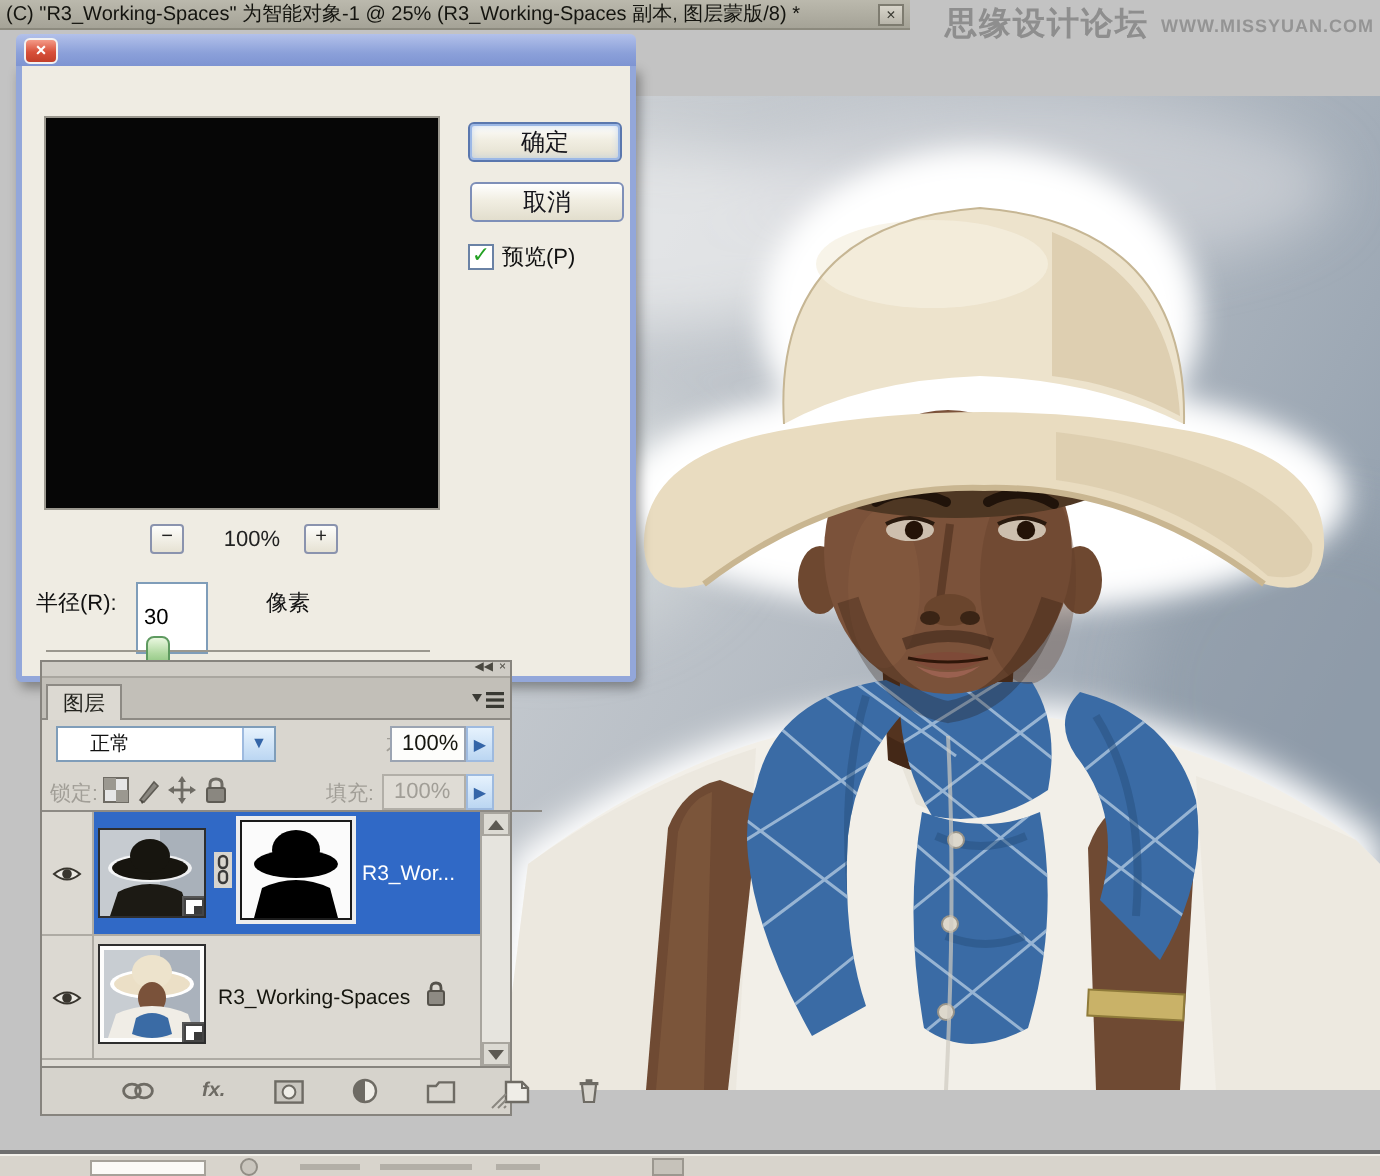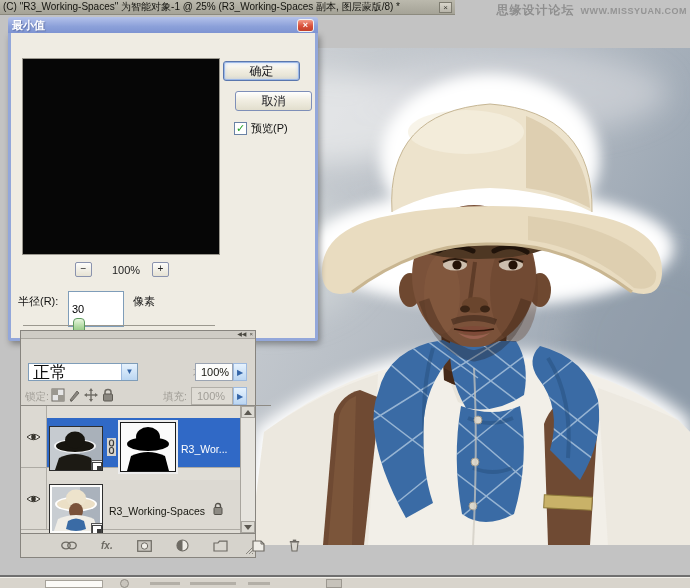--- a/index.html
+++ b/index.html
@@ -10,95 +10,95 @@
   
   .doc-titlebar { left:0; top:0; width:455px; height:15px;
     background:linear-gradient(#BBB9AD,#A5A397); border-bottom:1px solid #8C8A7E;
     display:flex; align-items:center; padding:0 3px; }
   .doc-title { font-size:10px; color:#14140F; white-space:nowrap; overflow:hidden; flex:1; }
   .doc-close { width:13px; height:11px; background:linear-gradient(#D8D5CA,#B8B5AA);
     border:1px solid #7E7C70; font-size:8px; line-height:9px; text-align:center; color:#3A3A32; flex:none; }
 
   
   .watermark { top:2px; right:3px; display:flex; align-items:center; gap:6px; }
-  .wm-cn { font-size:12px; font-weight:bold; color:#8E8E8E; letter-spacing:1px; }
+  .wm-cn { font-size:16px; font-weight:bold; color:#8E8E8E; letter-spacing:1px; }
   .wm-url { font-size:9px; font-weight:bold; color:#949494; letter-spacing:.5px; }
 
   
   .photo { left:228px; top:48px; width:462px; height:497px; display:block; }
 
   
   .dialog { left:8px; top:17px; width:310px; height:308px; background:#EFECE3;
     border:3px solid #93A7DA; border-top:none; border-radius:0 0 3px 3px;
     box-shadow:2px 3px 6px rgba(0,0,0,.35); }
   .dlg-titlebar { left:-3px; top:-16px; width:310px; height:16px;
     background:linear-gradient(#B3C1EA,#8BA0D9 60%,#7E94D2); border-radius:3px 3px 0 0;
     display:flex; align-items:center; padding:0 4px; }
   .dlg-title { color:#FFF; font-weight:bold; font-size:11px; text-shadow:1px 1px 1px #5F71A8; flex:1; }
   .dlg-close { width:17px; height:13px; border:1px solid #F2F2F2; border-radius:3px;
     background:linear-gradient(#F49A87,#D8503A 55%,#C23F2A); color:#FFF; font-size:9px;
     line-height:11px; text-align:center; font-weight:bold; flex:none; }
   .dlg-preview { left:11px; top:25px; width:198px; height:197px; background:#060606; border:1px solid #9A978E; }
   .xp-btn { border:1px solid #7E8FB8; border-radius:3px; color:#15151B;
     background:linear-gradient(#FFFFFF,#F1EEE2 45%,#E2DECD); font-size:12px;
     display:flex; align-items:center; justify-content:center; }
-  .btn-ok { left:212px; top:28px; width:77px; height:20px;
+  .btn-ok { left:223px; top:28px; width:77px; height:20px;
     box-shadow:inset 0 0 0 1px #9CB8E6, inset 0 0 4px #AFC8EE; border-color:#5A77AE; }
   .btn-cancel { left:224px; top:58px; width:77px; height:20px; }
   .chk-row { left:223px; top:88px; display:flex; align-items:center; gap:4px; }
   .chk-box { width:13px; height:13px; background:#FFF; border:1px solid #6A82A5;
     font-size:11px; line-height:11px; text-align:center; color:#23A123; font-weight:bold; }
   .zoom-btn { width:17px; height:15px; background:linear-gradient(#FDFDFB,#E6E2D3);
     border:1px solid #8A93AE; border-radius:2px; font-size:10px; display:flex;
     align-items:flex-start; justify-content:center; line-height:12px; color:#222; }
   .zoom-minus { left:64px; top:229px; }
   .zoom-plus  { left:141px; top:229px; }
   .zoom-level { left:92px; top:231px; width:46px; text-align:center; font-size:11px; color:#222; }
   .radius-label { left:7px; top:261px; font-size:11px; }
-  .radius-input { left:57px; top:258px; width:56px; height:19px; border:1px solid #7F9DB9;
+  .radius-input { left:57px; top:258px; width:36px; height:19px; border:1px solid #7F9DB9;
     background:#FFF; font-size:11px; padding:17px 3px; font-family:inherit; }
   .radius-unit { left:122px; top:261px; font-size:11px; }
   .slider-track { left:12px; top:292px; width:192px; height:1px; background:#9B988F; }
   .slider-thumb { left:62px; top:285px; width:12px; height:15px; border:1px solid #5E9A60;
     border-radius:4px 4px 3px 3px; background:linear-gradient(#E9F7DF,#AFD8A0 60%,#8FC581); }
 
   
   .panel { left:20px; top:330px; width:236px; height:228px; background:#D9D6CF; border:1px solid #87847E; }
   .collapse-bar { left:0; top:0; width:234px; height:8px; background:#CFCCC5;
     border-bottom:1px solid #A9A69F; display:flex; justify-content:flex-end; align-items:center; gap:3px; padding:0 2px; }
   .tiny-ic { font-size:6px; line-height:7px; color:#4A4840; }
   .tab-row { left:0; top:8px; width:234px; height:21px; background:#C2BFB8; border-bottom:1px solid #8D8A84; }
   .tab { position:absolute; left:2px; top:3px; width:38px; height:18px; background:#DCD9D2;
     border:1px solid #8D8A84; border-bottom:none; font-size:10.5px; display:flex;
     align-items:center; justify-content:center; color:#23231E; }
   .panel-menu { position:absolute; right:3px; top:5px; width:16px; height:12px; }
   .blend-row { left:0; top:29px; width:234px; height:24px; }
   .combo { position:absolute; left:7px; top:3px; width:110px; height:18px; background:#FFF;
     border:1px solid #7F9DB9; display:flex; align-items:center; }
-  .combo-txt { flex:1; padding-left:4px; font-size:17px; }
+  .combo-txt { flex:1; padding-left:16px; font-size:10px; }
   .combo-arrow { width:16px; height:16px; background:linear-gradient(#E6F2FD,#BBD6F2);
     border-left:1px solid #9EBADF; color:#3465A8; font-size:8px; line-height:16px; text-align:center; }
   .gray-lbl { color:#A19E97; font-size:10.5px; }
   .opacity-lbl { position:absolute; left:124px; top:7px;margin-left:48px; }
   .val-box { position:absolute; top:3px; height:18px; background:#FDFDFB; border:1px solid #9BA4B2;
     font-size:11px; display:flex; align-items:center; padding-left:5px; }
   .opacity-val { left:174px; width:38px; color:#16160F; }
   .spin-arrow { position:absolute; top:3px; width:14px; height:18px;
     background:linear-gradient(#E6F2FD,#BBD6F2); border:1px solid #9EBADF;
     color:#3465A8; font-size:8px; line-height:17px; text-align:center; }
   .lock-row { left:0; top:53px; width:250px; height:22px; border-bottom:1px solid #8D8A84; }
   .lock-lbl { position:absolute; left:4px; top:6px; }
   .lock-ic { position:absolute; top:4px; width:14px; height:14px; }
   .fill-lbl { position:absolute; left:142px; top:6px; }
   .fill-val { left:170px; width:42px; background:#DFDCD5; color:#A19E97; border-color:#B2AFA8; }
   .list { left:0; top:75px; width:234px; height:127px; background:#E0DDD6; overflow:hidden; }
   .layer-row { position:absolute; left:0; width:219px; height:62px; display:flex; border-bottom:1px solid #AEABA4; }
   .eye-cell { width:26px; background:#DCD9D2; border-right:1px solid #AEABA4;
     display:flex; align-items:center; justify-content:center; }
-  .row-content { flex:1; position:relative;margin-top:12px; }
+  .row-content { flex:1; position:relative; }
   .row-sel { background:#3069C6; color:#FFF; }
   .row-norm { background:#DCD9D2; color:#16160F; }
   .thumb { position:absolute; border:1px solid #2E2E2E; overflow:hidden; background:#CCC; }
   .so-badge { position:absolute; right:-1px; bottom:-1px; width:12px; height:11px; background:#F4F4F4; border:1px solid #555; }
   .mask-thumb { box-shadow:0 0 0 2px #EDEDED; border:1px solid #1A1A1A; }
   .layer-name { position:absolute; font-size:10.5px; white-space:nowrap; }
   .scrollcol { position:absolute; right:0; top:0; width:15px; height:127px; background:#E6E4DE; border-left:1px solid #A8A59E; }
   .scroll-btn { position:absolute; left:0; width:14px; height:12px; background:#DCDAD3;
     border:1px solid #A8A59E; display:flex; align-items:center; justify-content:center; }
   .toolbar { left:0; top:202px; width:234px; height:24px; background:#D6D3CC;
@@ -240,21 +240,20 @@
     <span class="doc-close">×</span>
   </div>
 
   <div class="watermark abs">
     <span class="wm-cn">思缘设计论坛</span>
     <span class="wm-url">WWW.MISSYUAN.COM</span>
   </div>
 
   <div class="dialog abs" style="margin-top:16px;">
     <div class="dlg-titlebar abs">
-      <span class="dlg-title">最小值</span>
       <span class="dlg-close">×</span>
     </div>
     <div class="dlg-preview abs"></div>
     <div class="xp-btn btn-ok abs">确定</div>
     <div class="xp-btn btn-cancel abs">取消</div>
     <div class="chk-row abs">
       <span class="chk-box">✓</span>
       <span>预览(P)</span>
     </div>
     <div class="zoom-btn zoom-minus abs">−</div>
@@ -264,20 +263,29 @@
     <input class="radius-input abs" value="30" style="">
     <div class="radius-unit abs">像素</div>
     <div class="slider-track abs"></div>
     <div class="slider-thumb abs"></div>
   </div>
 
   <div class="panel abs">
     <div class="collapse-bar abs">
       <span class="tiny-ic">◀◀</span>
       <span class="tiny-ic">×</span>
+    </div>
+    <div class="tab-row abs">
+      <div class="tab">图层</div>
+      <svg class="panel-menu" viewBox="0 0 16 12">
+        <polygon points="0,3 5,3 2.5,7" fill="#3A3A34"></polygon>
+        <rect x="7" y="2" width="9" height="1.6" fill="#3A3A34"></rect>
+        <rect x="7" y="5.2" width="9" height="1.6" fill="#3A3A34"></rect>
+        <rect x="7" y="8.4" width="9" height="1.6" fill="#3A3A34"></rect>
+      </svg>
     </div>
     <div class="blend-row abs">
       <div class="combo">
         <span class="combo-txt">正常</span>
         <span class="combo-arrow">▼</span>
       </div>
       <span class="gray-lbl opacity-lbl">不透明度:</span>
       <span class="val-box opacity-val">100%</span>
       <span class="spin-arrow" style="left:212px;">▶</span>
     </div>

